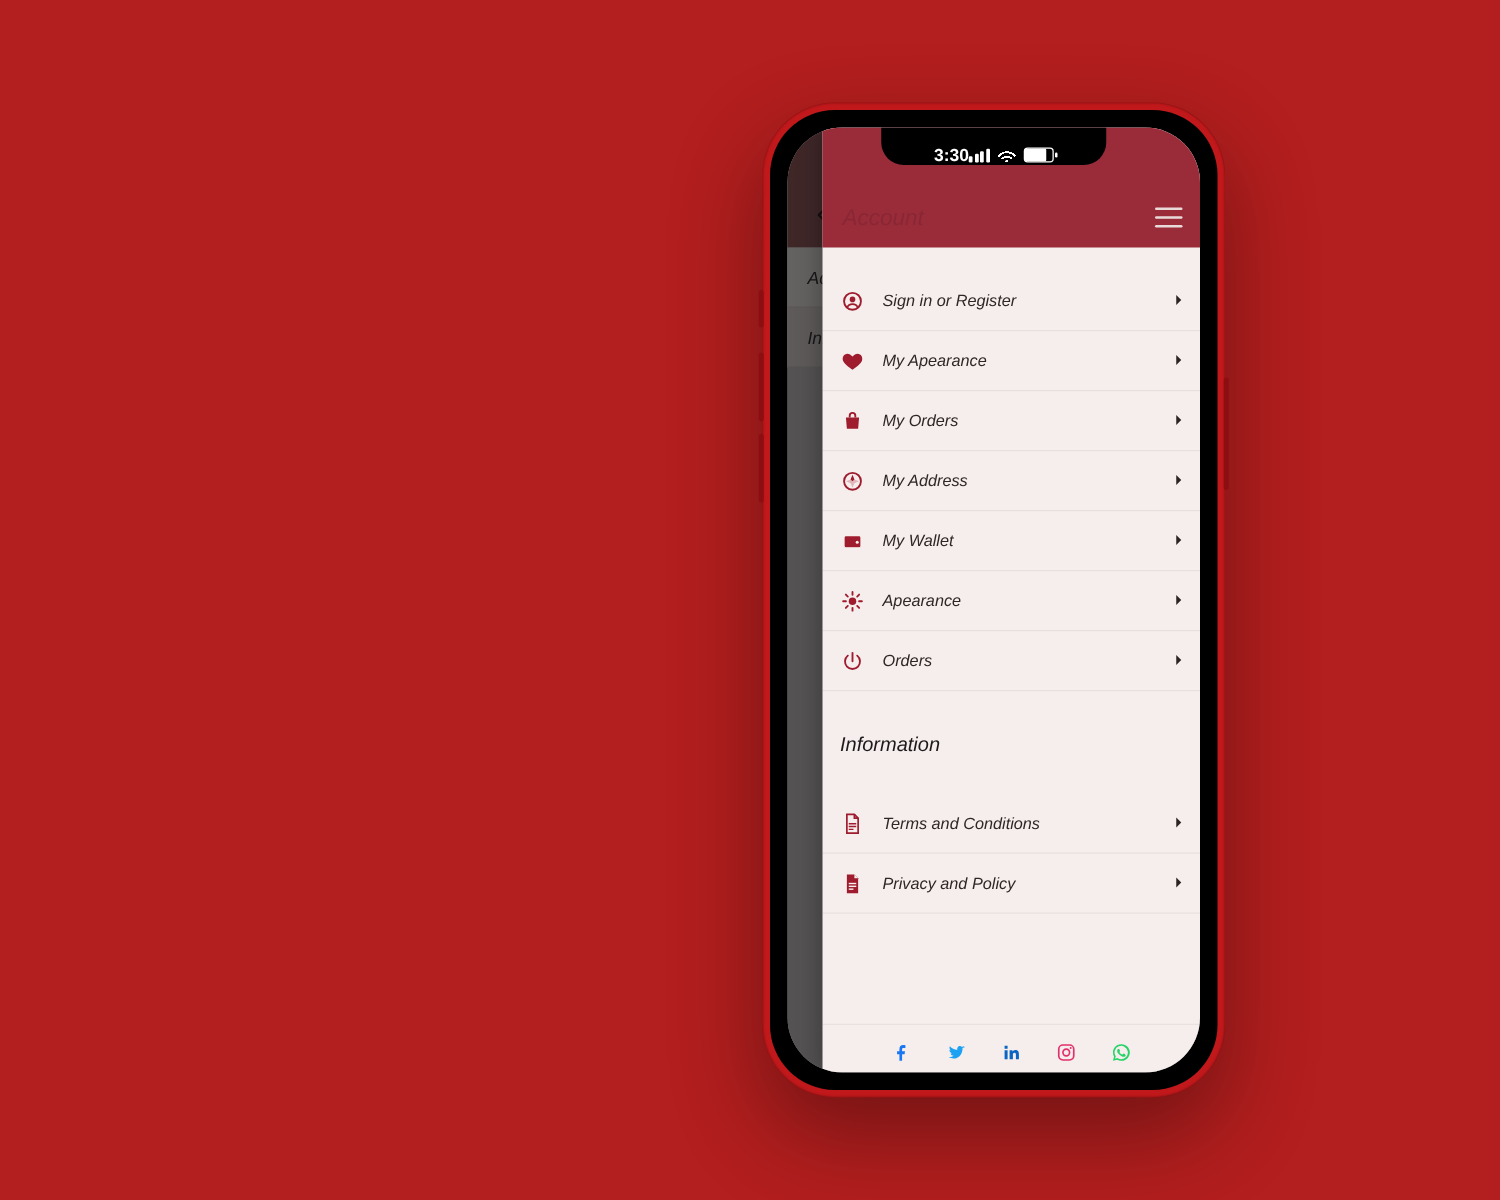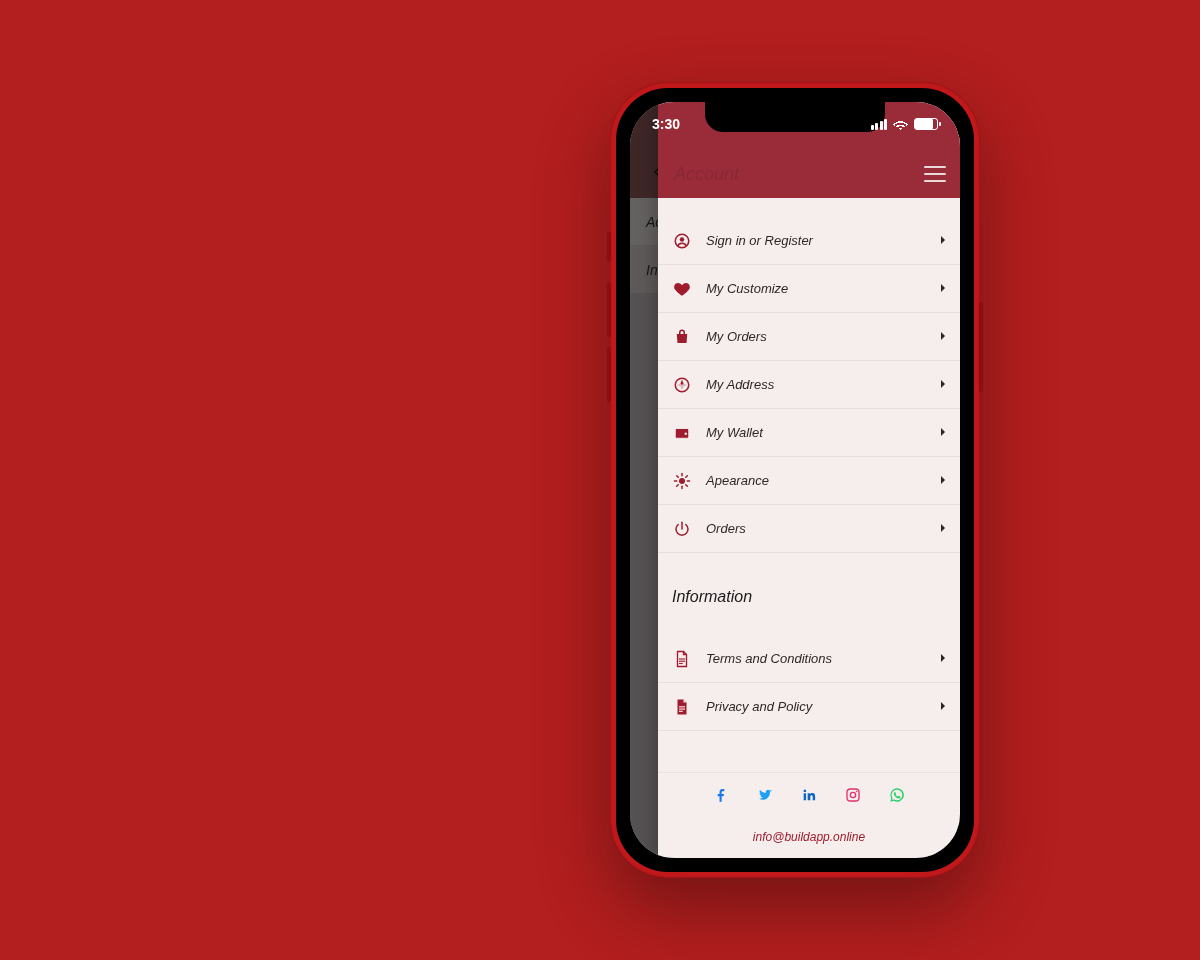--- a/index.html
+++ b/index.html
@@ -66,21 +66,21 @@
   .sb-pwr   { right:-3px; top: 220px; width: 4px; height: 90px; }
 
   
   .app {
     position: absolute; inset: 0; font-style: italic;
   }
 
   
   .statusbar {
     position: absolute; top: 0; left: 0; right: 0; height: 44px;
-    display: flex; align-items: center; justify-content: space-between;
+    display: flex; align-items: center; justify-content: center;
     padding: 0 22px;
     color: #fff; font-size: 14px; font-weight: 600;
     z-index: 60;
   }
   .status-right { display: flex; align-items: center; gap: 6px; }
   .bars { display: inline-flex; align-items: flex-end; gap: 1.5px; }
   .bars span { width: 3px; background:#fff; border-radius:1px; }
   .bars span:nth-child(1){height:5px} .bars span:nth-child(2){height:7px}
   .bars span:nth-child(3){height:9px} .bars span:nth-child(4){height:11px}
   .wifi {
@@ -266,21 +266,21 @@
                 <span class="chev"><svg viewBox="0 0 6 10">
                     <path d="M1 1l4 4-4 4z"></path>
                   </svg></span>
               </li>
               <li class="menu-item">
                 <span class="menu-icon">
                   <svg>
                     <use href="#heart-icon"></use>
                   </svg>
                 </span>
-                <span>My Customize</span>
+                <span>My Apearance</span>
                 <span class="chev"><svg viewBox="0 0 6 10">
                     <path d="M1 1l4 4-4 4z"></path>
                   </svg></span>
               </li>
               <li class="menu-item">
                 <span class="menu-icon">
                   <svg>
                     <use href="#bag-icon"></use>
                   </svg>
                 </span>
@@ -383,21 +383,20 @@
                 <svg width="16" height="16">
                   <use href="#instagram-icon"></use>
                 </svg>
               </a>
               <a>
                 <svg width="16" height="16">
                   <use href="#whatsapp-icon"></use>
                 </svg>
               </a>
             </div>
-          <div class="contact">info@buildapp.online</div>
         </div>
       </div>
     </div>
   </div>
 </div>
 
 <svg width="0" height="0" style="position:absolute">
   <defs>
     <symbol id="user-icon" viewBox="0 0 24 24">
         <circle cx="12" cy="12" r="9" fill="none" stroke="currentColor" stroke-width="2"></circle>

